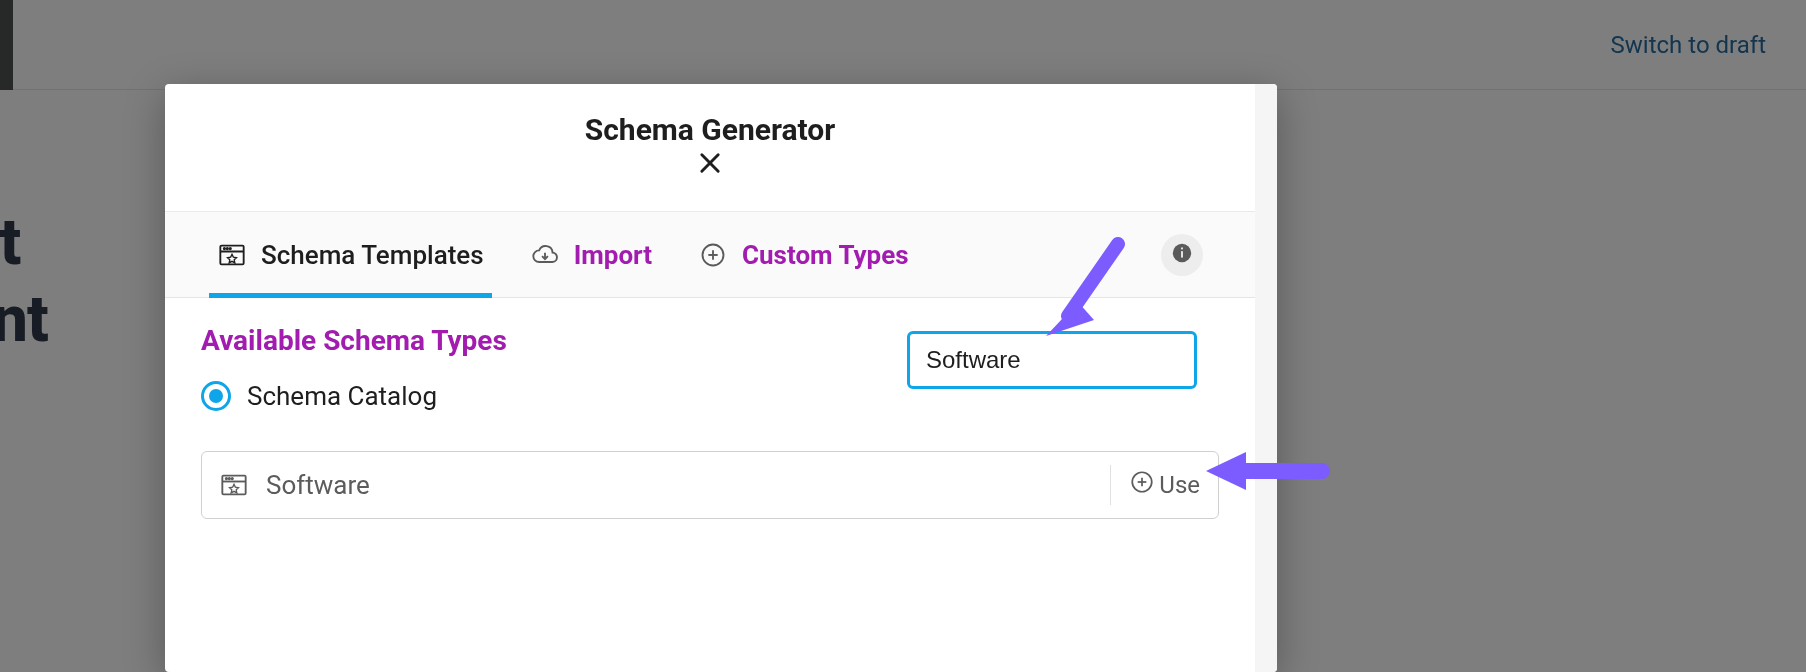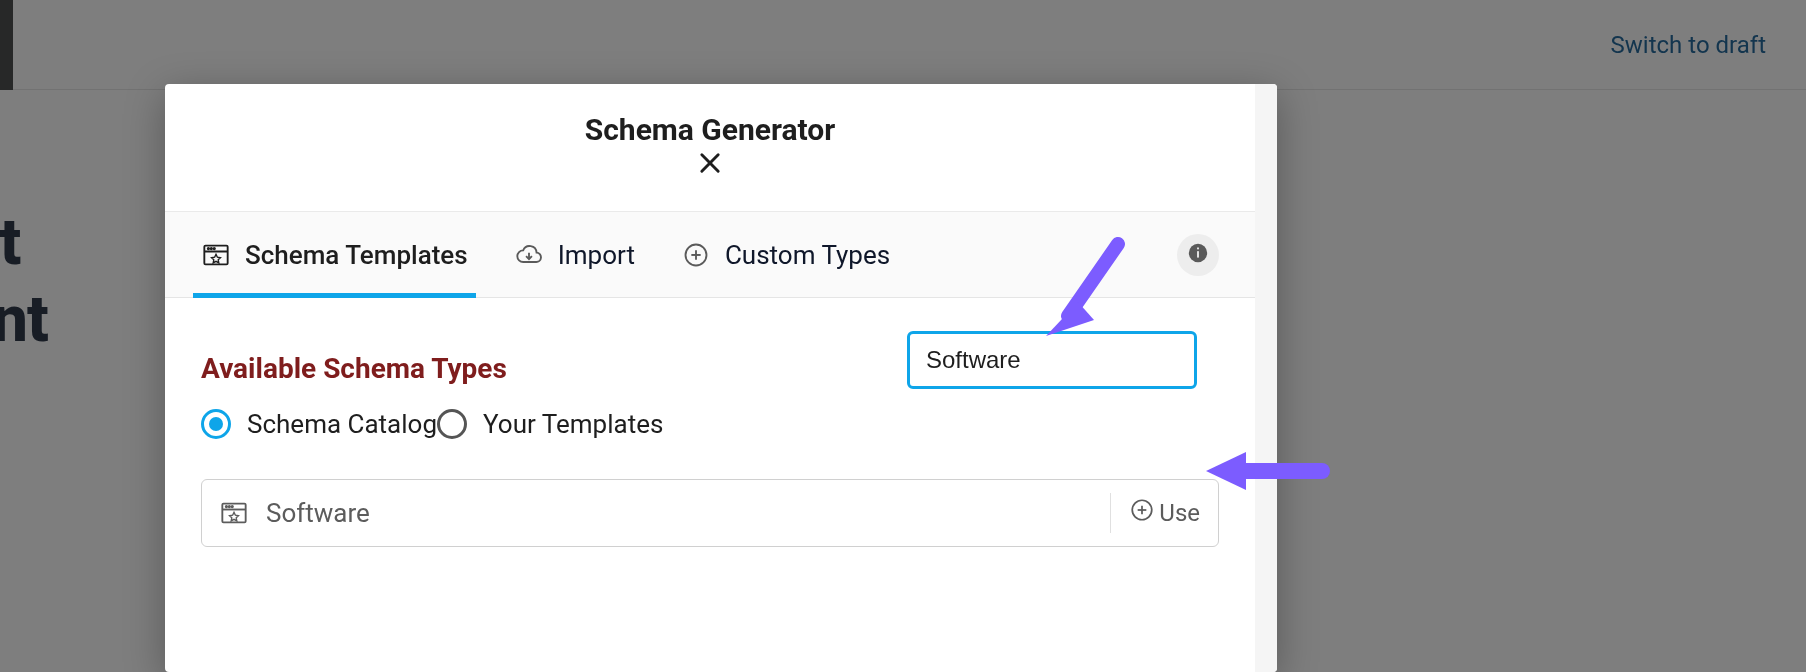--- a/index.html
+++ b/index.html
@@ -52,47 +52,48 @@
   .modal-title { font-size:30px; font-weight:700; color:#1e1e1e; }
   .close-btn {
     width:36px; height:36px; display:flex; align-items:center; justify-content:center;
     cursor:pointer; color:#1e1e1e;
   }
   .close-btn svg { width:28px; height:28px; }
 
   
   .tabs {
     display:flex; align-items:center; gap:46px;
-    padding:0 36px; height:86px; border-bottom:1px solid #e5e5e5;
+    padding:0 52px; height:86px; border-bottom:1px solid #e5e5e5;
     background:#fafafa;
   }
   .tab {
     display:flex; align-items:center; gap:14px;
-    height:100%; font-size:26px; color:#0f172a; cursor:pointer;
+    height:100%; font-size:26px; color:#a21caf; cursor:pointer;
     position:relative;
+    font-weight:bold;
   }
   .tab.active { color:#1e1e1e; font-weight:500; }
   .tab.active::after {
     content:""; position:absolute; left:-8px; right:-8px; bottom:-1px; height:5px;
     background:#0ea5e9;
   }
   .tab .tab-icon { width:30px; height:30px; color:#5a5a5a; display:flex; align-items:center; justify-content:center; }
   .tab.active .tab-icon { color:#1e1e1e; }
   .tab .tab-icon svg { width:28px; height:28px; }
 
   .info-circle {
     margin-left:auto; width:42px; height:42px; border-radius:50%;
     background:#ededed; display:flex; align-items:center; justify-content:center;
     cursor:pointer; color:#5a5a5a;
   }
   .info-circle svg { width:22px; height:22px; }
 
   
   .section { padding:26px 36px 0 36px; }
-  .section-title { font-size:28px; font-weight:700; color:#7f1d1d; margin-bottom:24px;margin-top:28px; }
+  .section-title { font-size:28px; font-weight:700; color:#a21caf; margin-bottom:24px; }
 
   .radio-row { display:flex; align-items:center; margin-bottom:40px; }
   .radio-opt { display:flex; align-items:center; gap:16px; font-size:26px; color:#1e1e1e; cursor:pointer; }
   .radio-outer {
     width:30px; height:30px; border-radius:50%; border:3px solid #555;
     display:flex; align-items:center; justify-content:center; flex:none;
   }
   .radio-opt.selected .radio-outer { border-color:#0ea5e9; }
   .radio-inner { width:14px; height:14px; border-radius:50%; background:#0ea5e9; display:none; }
   .radio-opt.selected .radio-inner { display:block; }
@@ -207,24 +208,20 @@
 
       <div class="section">
         <div class="section-title">Available Schema Types</div>
 
         <div class="radio-row">
           <div class="radio-opt selected">
             <span class="radio-outer">
                 <span class="radio-inner"></span>
               </span>
             <span>Schema Catalog</span>
-          </div>
-          <div class="radio-opt">
-            <span class="radio-outer"></span>
-            <span>Your Templates</span>
           </div>
         </div>
 
         <div class="result-row">
           <span class="row-icon">
             <svg viewBox="0 0 24 24" fill="none" stroke="currentColor" stroke-width="1.6">
               <rect x="2" y="4" width="20" height="16" rx="1"></rect>
               <line x1="2" y1="9" x2="22" y2="9"></line>
               <circle cx="5.5" cy="6.5" r="0.6" fill="currentColor"></circle>
               <circle cx="8" cy="6.5" r="0.6" fill="currentColor"></circle>

